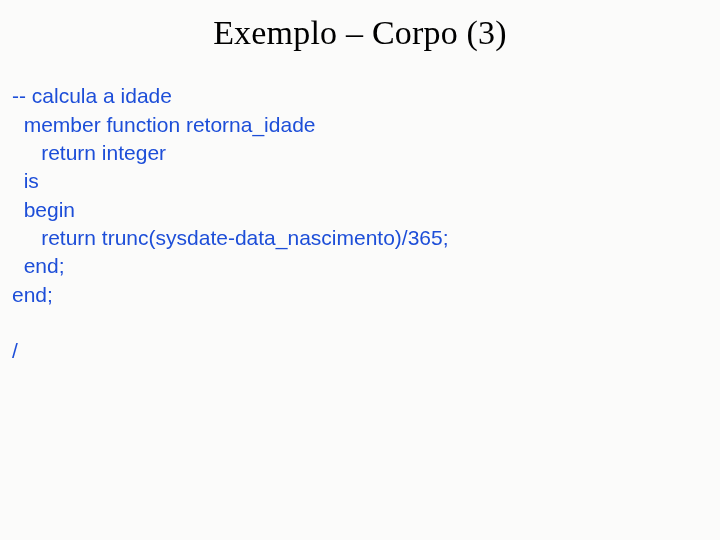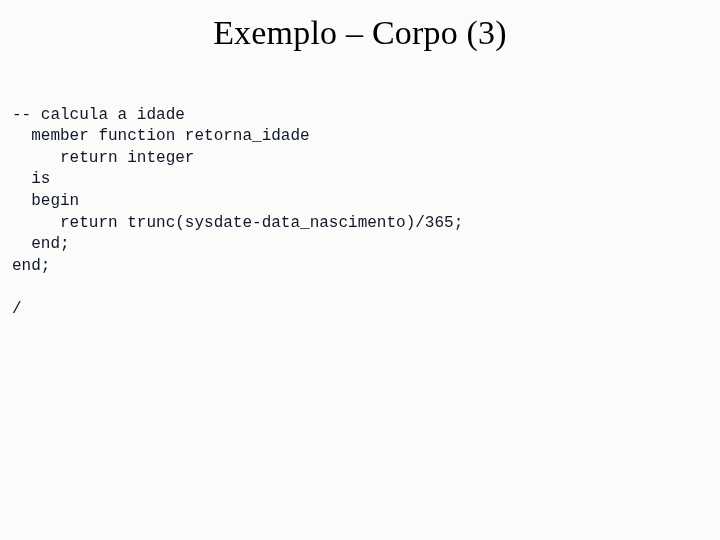--- a/index.html
+++ b/index.html
@@ -14,29 +14,29 @@
   .slide {
     width: 720px;
     height: 540px;
     box-sizing: border-box;
     padding: 10px 12px 12px 12px;
   }
   .title {
     text-align: center;
     font-size: 34px;
     font-weight: 400;
-    margin: 4px 0 31px 0;
+    margin: 4px 0 2px 0;
     letter-spacing: 0.2px;
   }
   .code {
-    font-family: Liberation Mono, monospace;
-    font-size: 16px;
+    font-family: Liberation Sans, sans-serif;
+    font-size: 21px;
     line-height: 1.35;
     white-space: pre;
-    color: #0f172a;
+    color: #1d4ed8;
   }
 </style>
 </head>
 <body>
 
 <div class="slide">
   <div class="title">Exemplo – Corpo (3)</div>
   <div class="code">
 <span>-- calcula a idade</span>
 <span>  member function retorna_idade</span>

